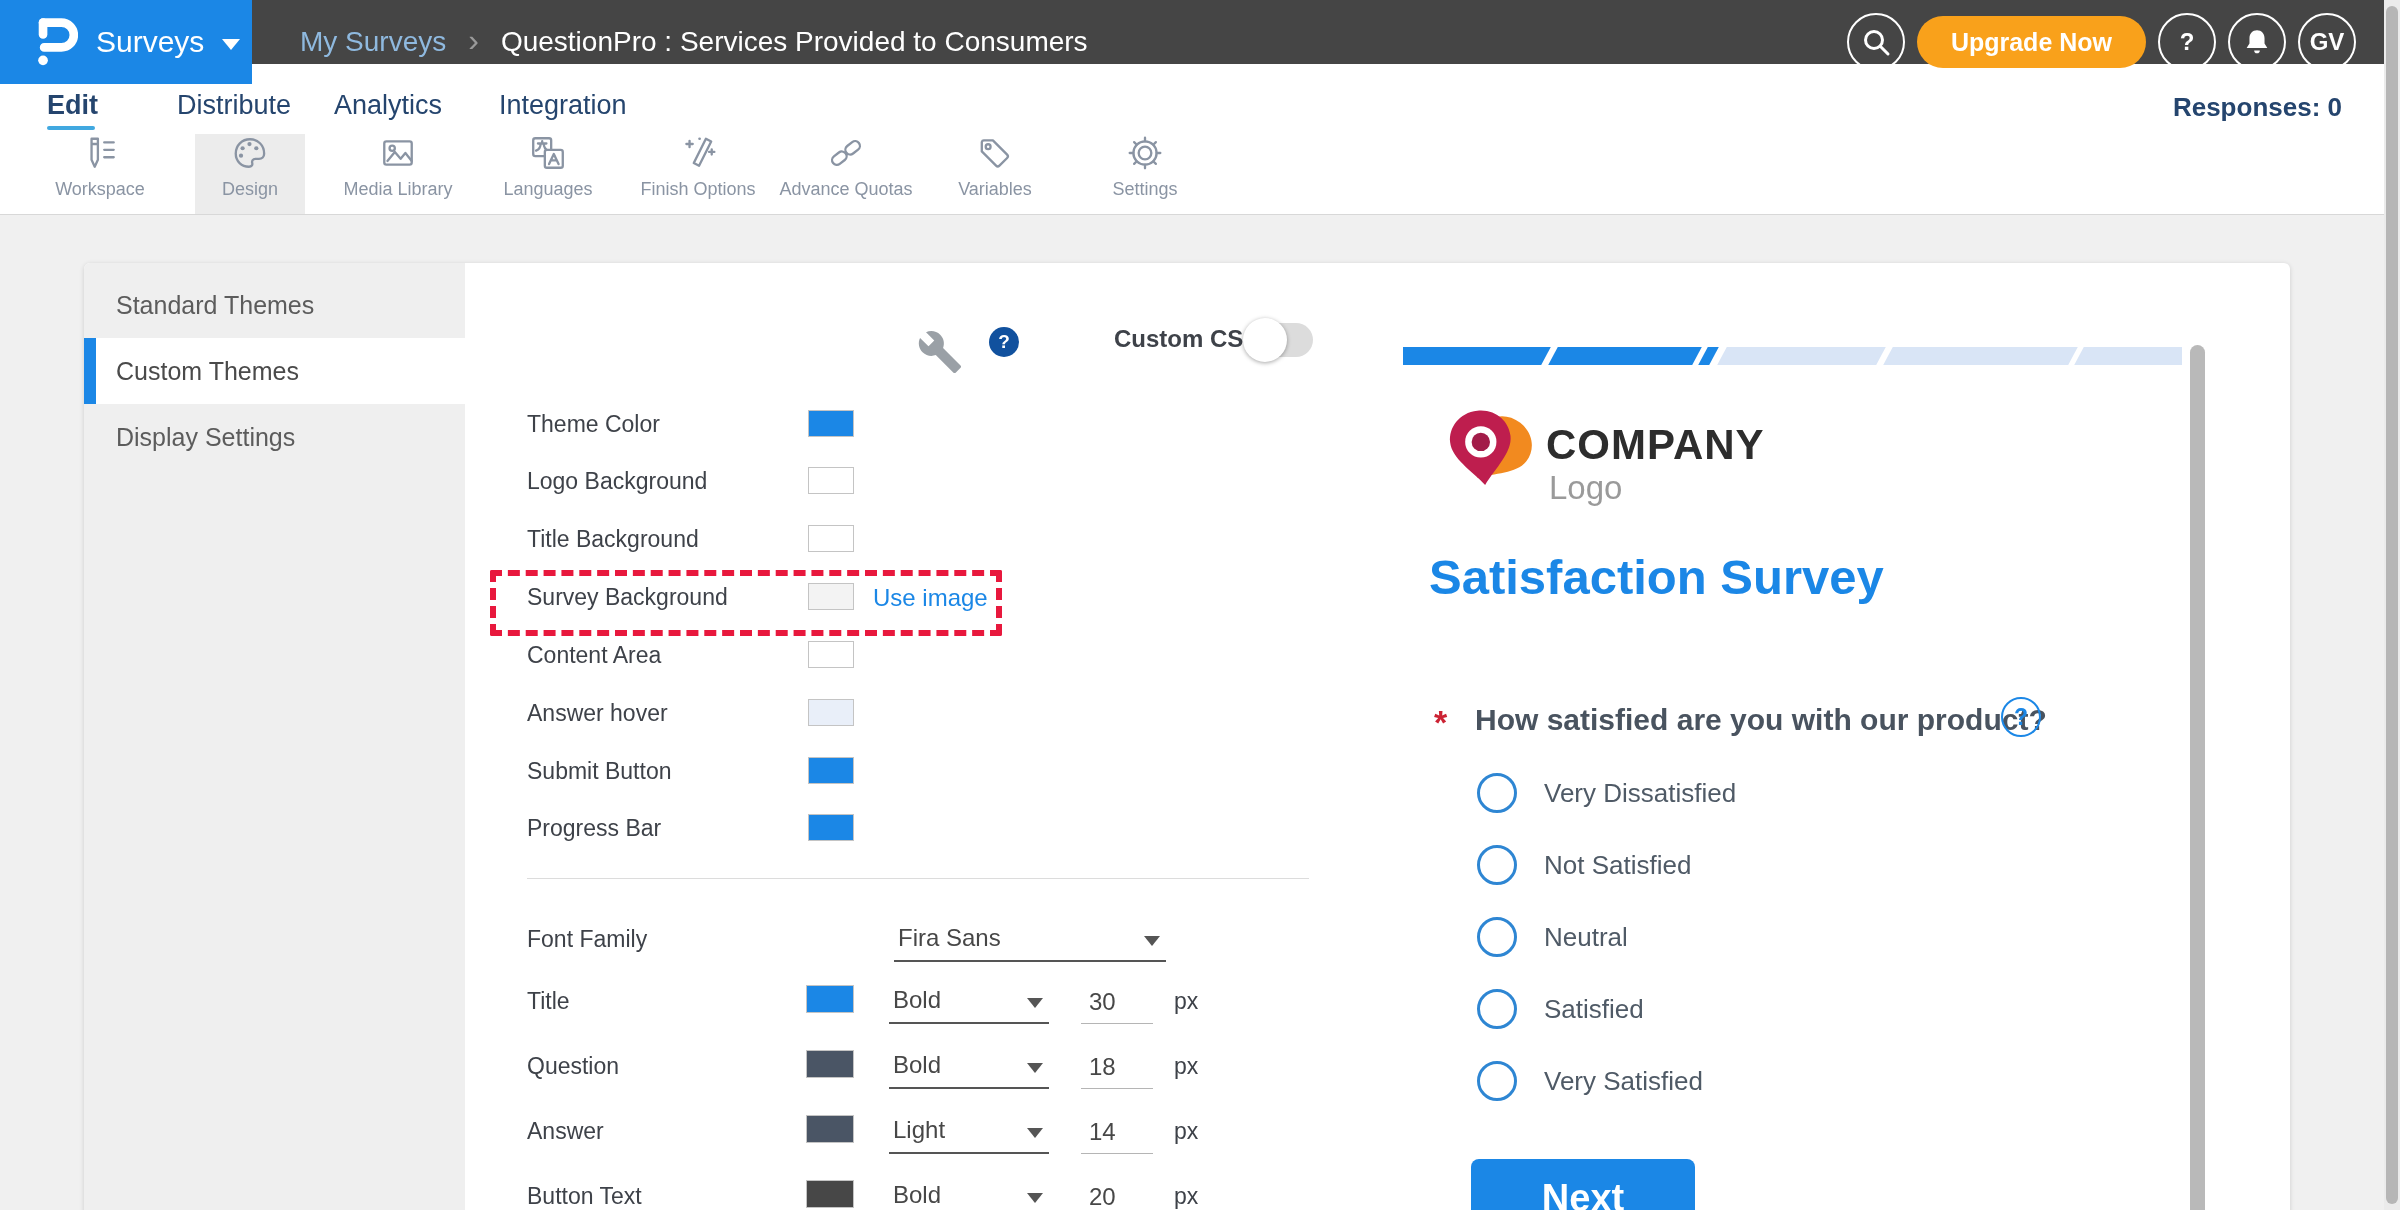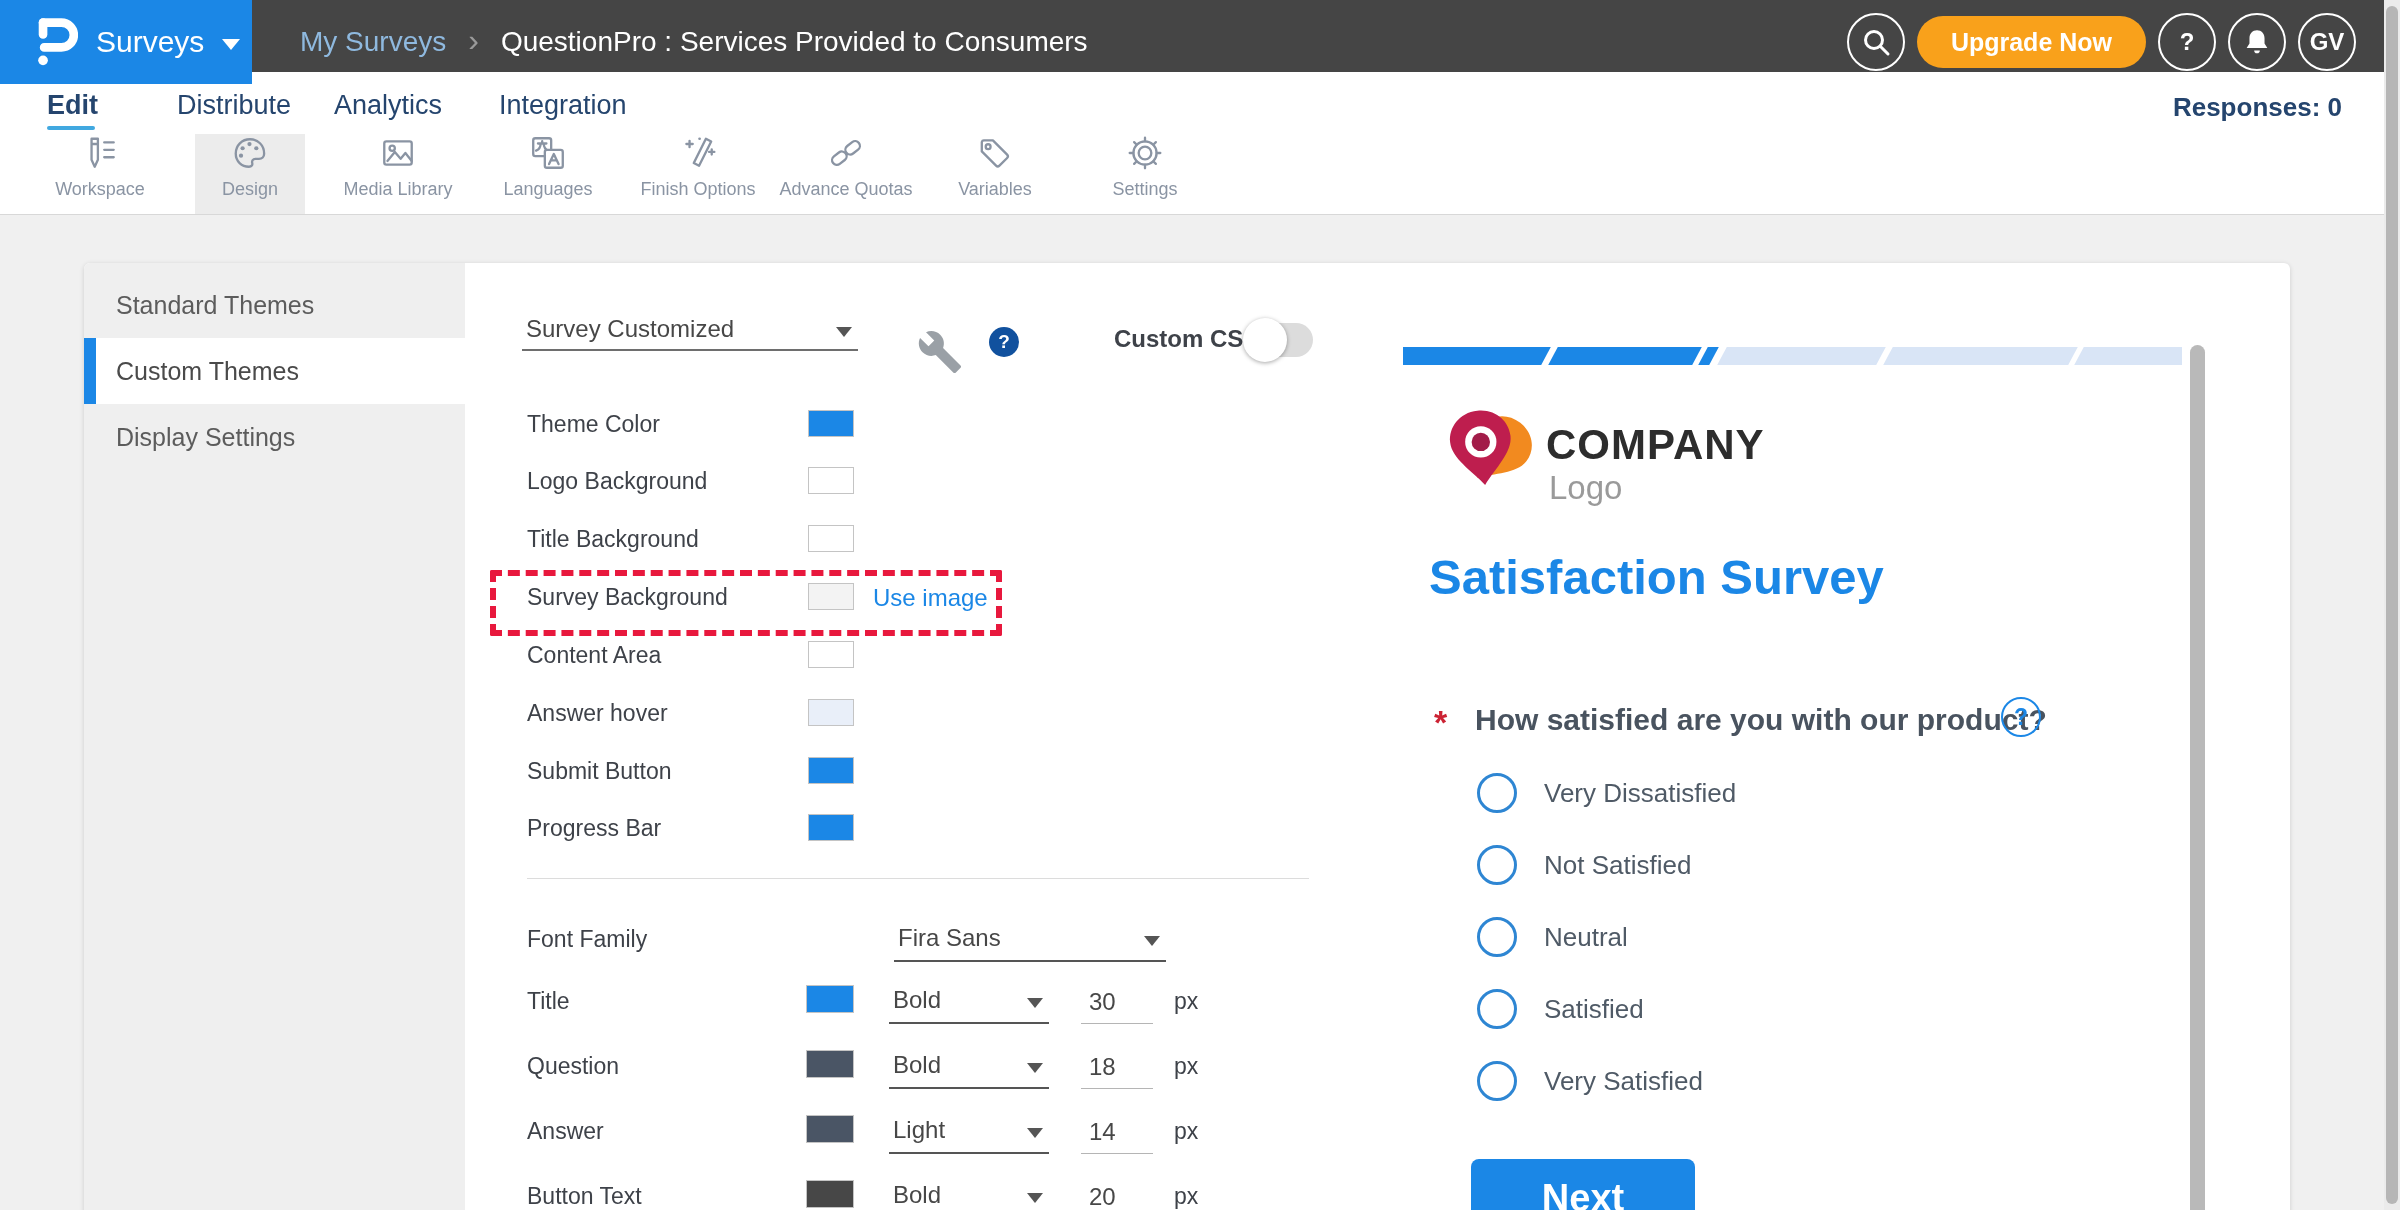--- a/index.html
+++ b/index.html
@@ -1,21 +1,21 @@
 <!DOCTYPE html>
 <html><head>
 <meta charset="utf-8">
 <style>
   * { margin:0; padding:0; box-sizing:border-box; }
   html,body { width:2400px; height:1210px; overflow:hidden; background:#fff;
     font-family:"Liberation Sans", sans-serif; position:relative; }
   .abs { position:absolute; }
 
   
-  .topbar { position:absolute; left:0; top:0; width:2400px; height:72px; background:#454545; }
+  .topbar { position:absolute; left:0; top:0; width:2400px; height:64px; background:#454545; }
   .brand { position:absolute; left:0; top:0; width:252px; height:84px; background:#1B87E6;
     display:flex; align-items:center; padding-left:34px; gap:18px; cursor:pointer; }
   .brand-label { color:#fff; font-size:30px; font-weight:500; }
   .brand-caret { width:0; height:0; border-left:9px solid transparent; border-right:9px solid transparent;
     border-top:11px solid #fff; margin-top:4px; }
   .crumbs { position:absolute; left:300px; top:0; height:84px; display:flex; align-items:center; gap:22px; }
   .crumb-parent { color:#8FB9DF; font-size:28px; cursor:pointer; }
   .crumb-sep { color:#9a9a9a; font-size:32px; margin-top:-4px; }
   .crumb-current { color:#fff; font-size:28px; }
   .top-right { position:absolute; right:44px; top:0; height:84px; display:flex; align-items:center; gap:12px; }
@@ -258,24 +258,20 @@
 
 <div class="page">
   <div class="card">
 
     <div class="side">
       <div class="side-item">Standard Themes</div>
       <div class="side-item active">Custom Themes</div>
       <div class="side-item">Display Settings</div>
     </div>
 
-    <div class="theme-select">
-      <span class="sel-text">Survey Customized</span>
-      <span class="caret"></span>
-    </div>
     <div class="wrench-icon">
       <svg width="46" height="46" viewBox="0 0 24 24">
         <path fill="#9aa0a6" d="M22.7 19l-9.1-9.1c.9-2.3.4-5-1.5-6.9-2-2-5-2.4-7.4-1.3L9 6 6 9 1.6 4.7C.4 7.1.9 10.1 2.9 12.1c1.9 1.9 4.6 2.4 6.9 1.5l9.1 9.1c.4.4 1 .4 1.4 0l2.3-2.3c.5-.4.5-1.1.1-1.4z"></path>
       </svg>
     </div>
     <div class="help-dark">?</div>
     <span class="ccss-label">Custom CSS</span>
     <div class="toggle">
       <div class="knob"></div>
     </div>

